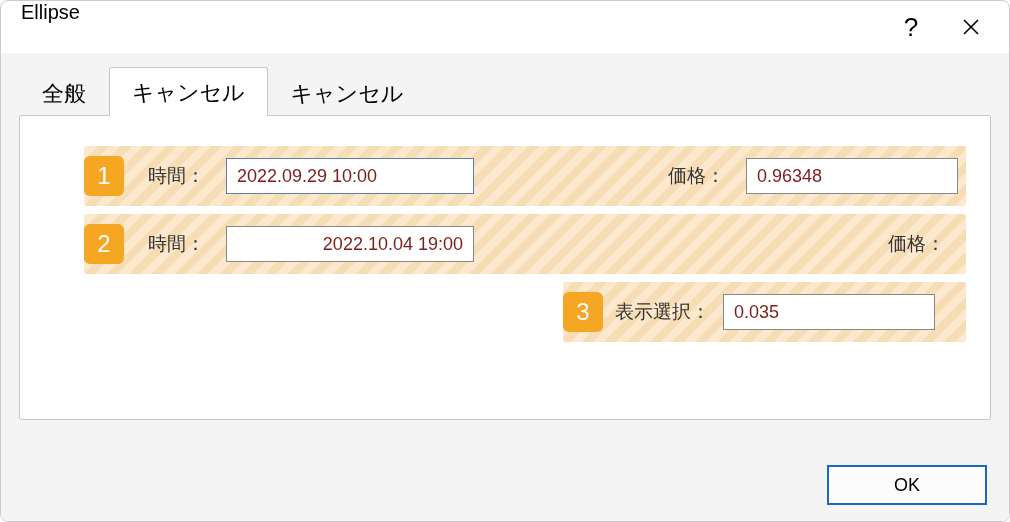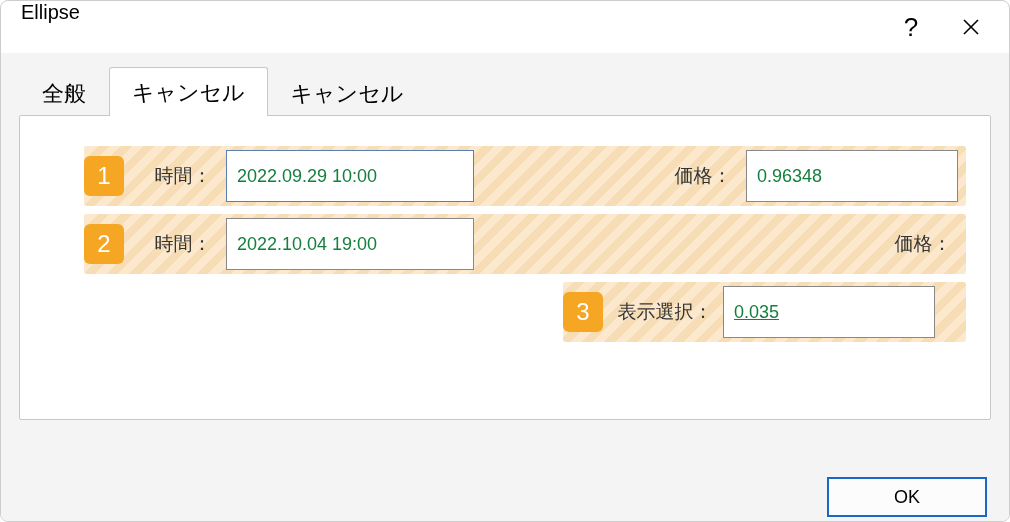--- a/index.html
+++ b/index.html
@@ -110,45 +110,45 @@
     font-weight: 500;
     display: flex;
     align-items: center;
     justify-content: center;
     margin: 0 24px 0 0;
     flex-shrink: 0;
   }
   .row-label {
     font-size: 19px;
     color: #333;
-    text-align: center;
+    text-align: left;
     flex-shrink: 0;
   }
   .row-label.time-lbl { width: 70px; }
   .row-label.price-lbl { width: 70px; font-family: Liberation Mono, monospace; }
   .row-label.scale-lbl { width: 100px; }
   .row-input {
-    height: 52px;
+    height: 36px;
     border: 1px solid #888;
     background: #fff;
     font-size: 18px;
     padding: 0 10px;
-    color: #15803d;
+    color: #7f1d1d;
     font-family: inherit;
     margin-left: 8px;
   }
   .row-input.time-inp { width: 248px; border: 1px solid #5b7fb5; }
-  .row-input.time-inp2 { width: 248px; }
+  .row-input.time-inp2 { width: 248px; text-align: right; }
   .row-input.price-inp { width: 212px; }
-  .row-input.scale-inp { width: 212px; text-decoration: underline; }
+  .row-input.scale-inp { width: 212px; }
   .spacer { flex: 1; }
   
   .footer {
     position: absolute;
-    bottom: 6px;
+    bottom: 18px;
     right: 22px;
     display: flex;
     gap: 14px;
     margin-top: 40px;
   }
   .btn {
     width: 160px;
     height: 40px;
     font-size: 18px;
     font-family: inherit;

